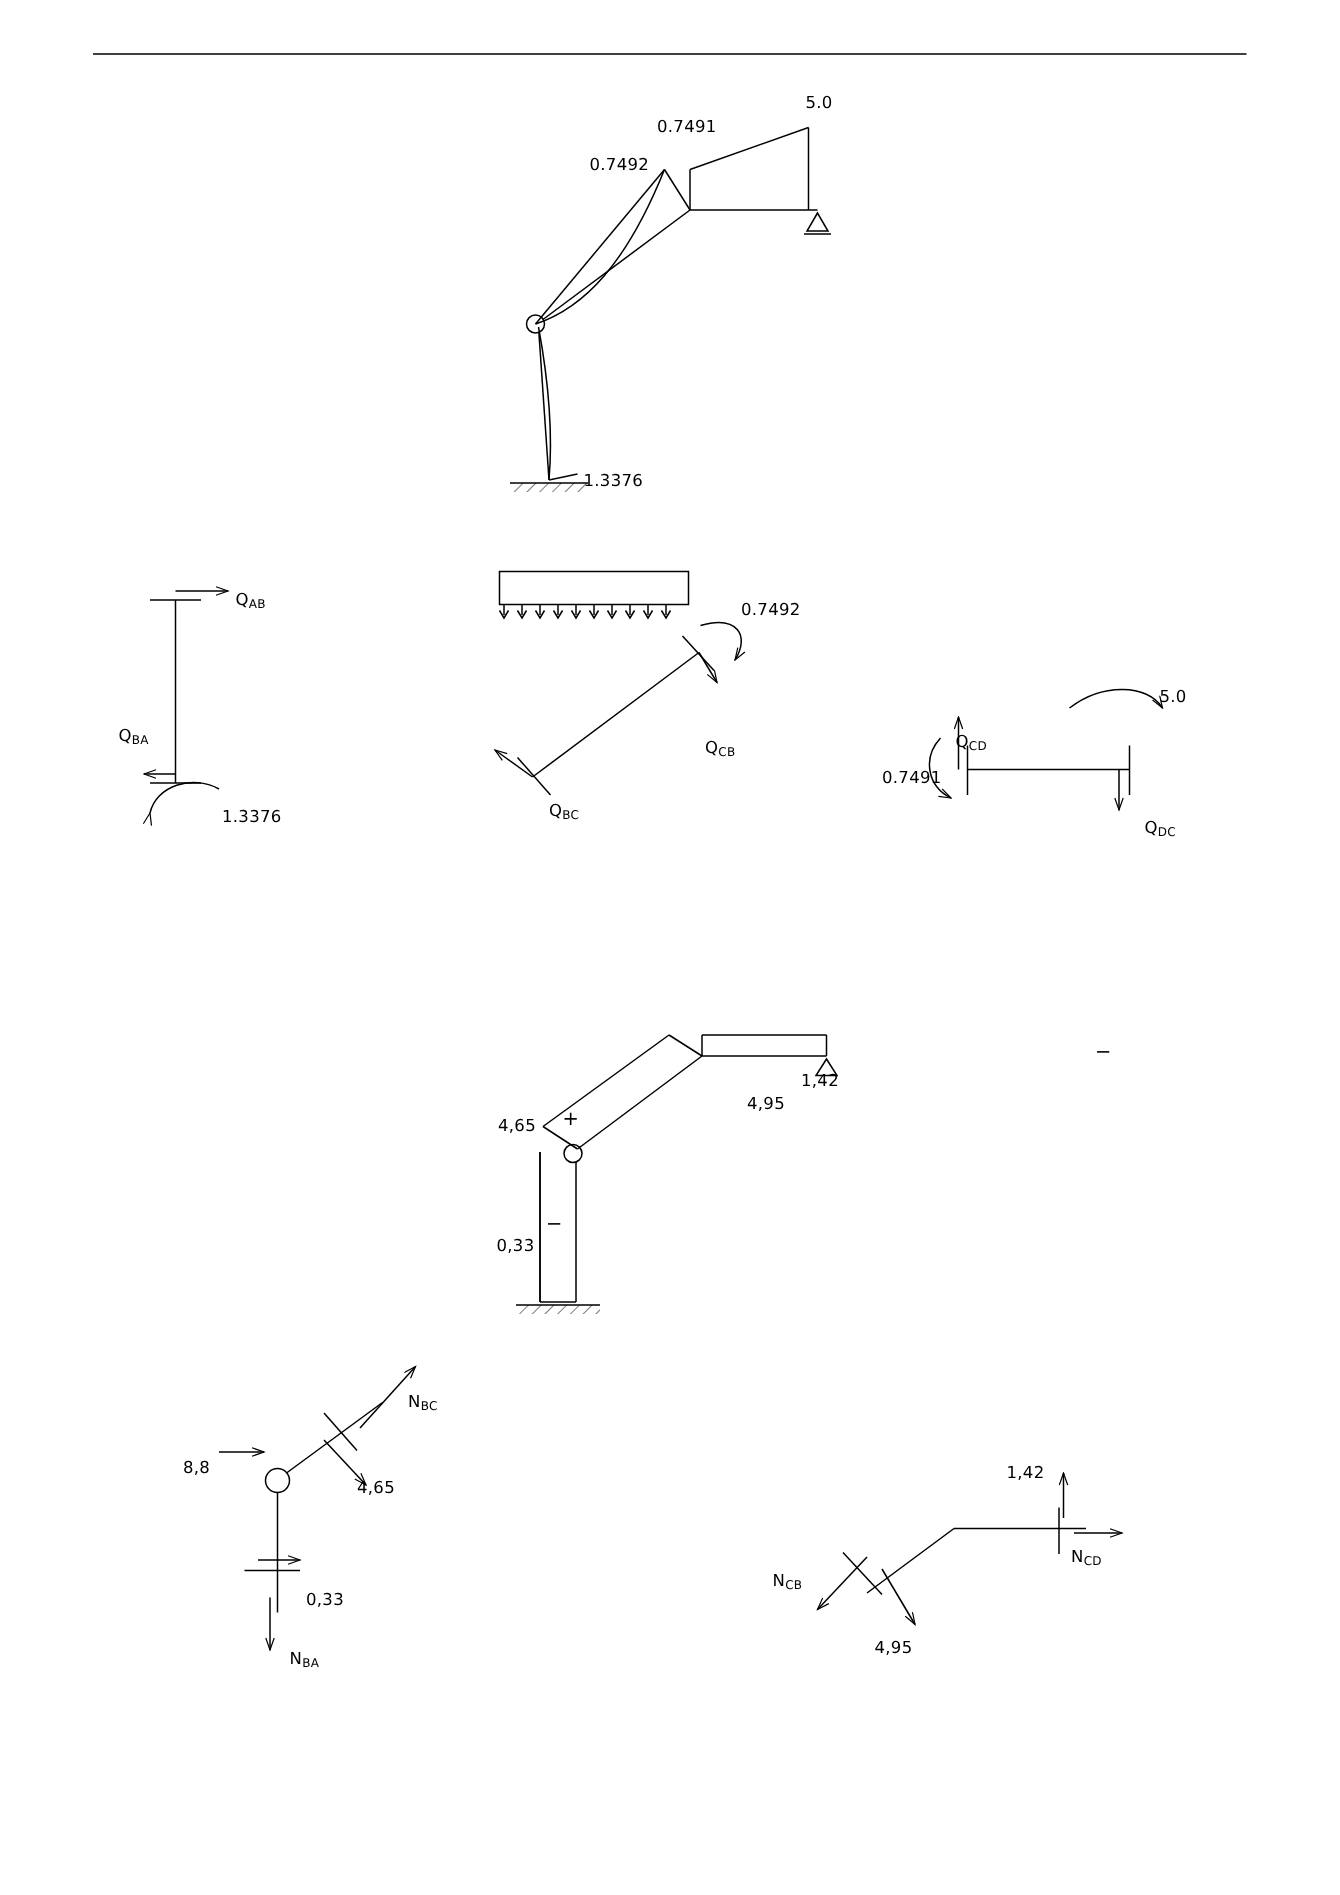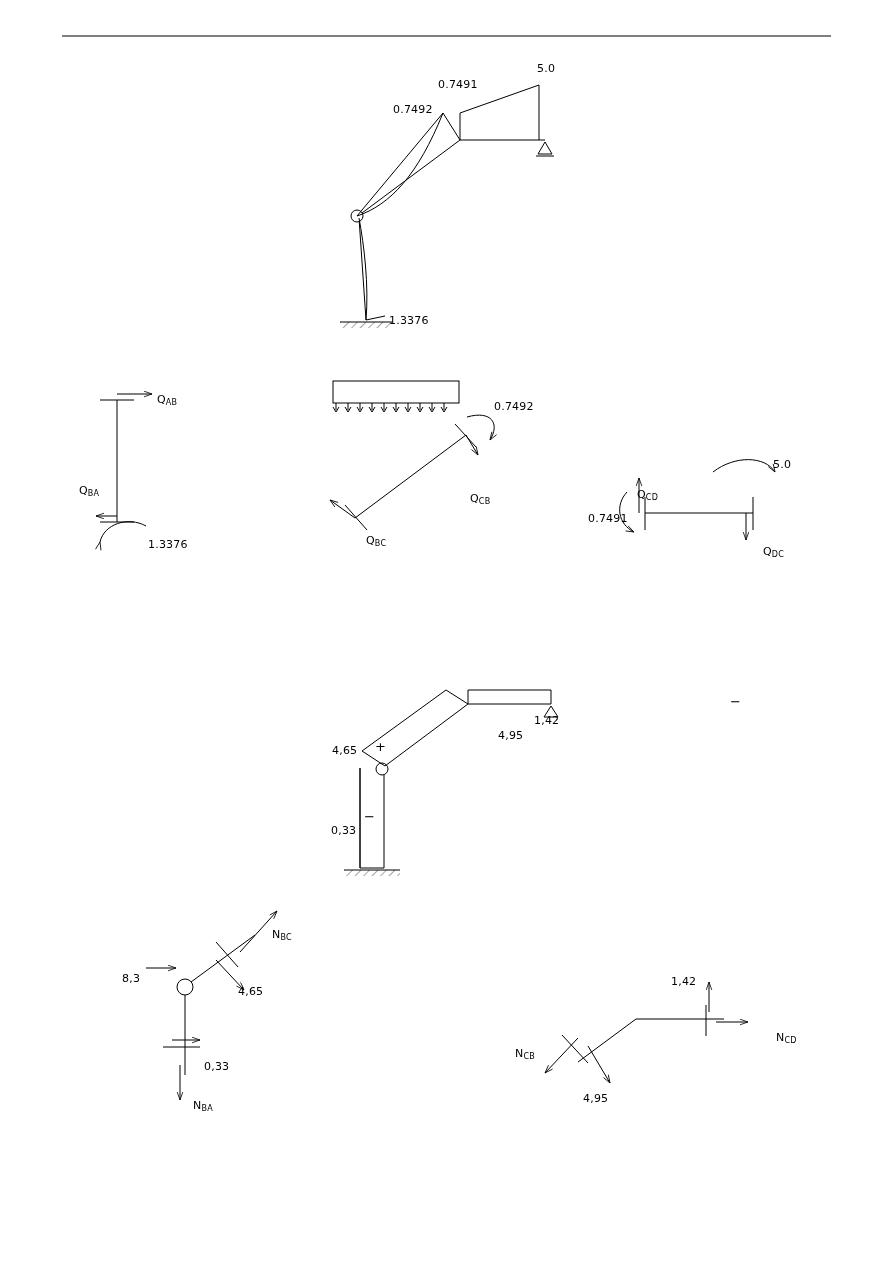--- a/index.html
+++ b/index.html
@@ -237,23 +237,23 @@
 
   <div class="lbl" style="left:332px; top:744px;">4,65</div>
   <div class="lbl" style="left:498px; top:729px;">4,95</div>
   <div class="lbl" style="left:534px; top:714px;">1,42</div>
   <div class="lbl" style="left:331px; top:824px;">0,33</div>
   <div class="sign" style="left:375px; top:739px;">+</div>
   <div class="sign" style="left:364px; top:809px;">−</div>
   <div class="sign" style="left:730px; top:694px;">−</div>
 
   <div class="lbl" style="left:272px; top:928px;"><span>N</span><span class="sub">BC</span></div>
-  <div class="lbl" style="left:122px; top:972px;">8,3</div>
+  <div class="lbl" style="left:122px; top:972px;">8,8</div>
   <div class="lbl" style="left:238px; top:985px;">4,65</div>
   <div class="lbl" style="left:204px; top:1060px;">0,33</div>
   <div class="lbl" style="left:193px; top:1099px;text-align:center;"><span>N</span><span class="sub">BA</span></div>
 
   <div class="lbl" style="left:671px; top:975px;">1,42</div>
-  <div class="lbl" style="left:776px; top:1031px;"><span>N</span><span class="sub">CD</span></div>
+  <div class="lbl" style="left:714px; top:1031px;"><span>N</span><span class="sub">CD</span></div>
   <div class="lbl" style="left:515px; top:1047px;"><span>N</span><span class="sub">CB</span></div>
   <div class="lbl" style="left:583px; top:1092px;">4,95</div>
 
 </div>
 
 </body></html>

